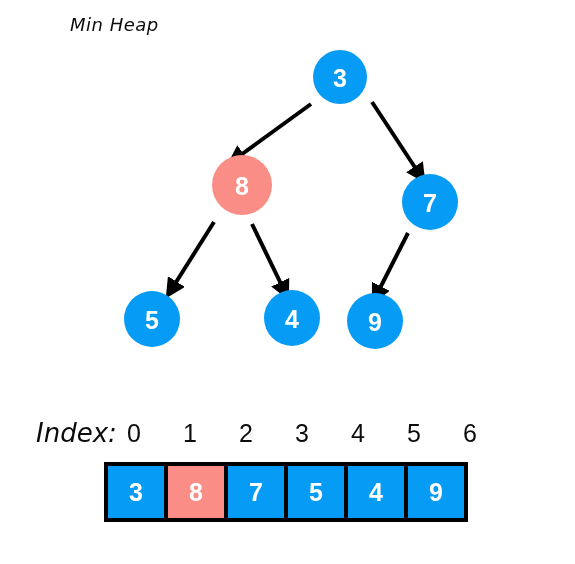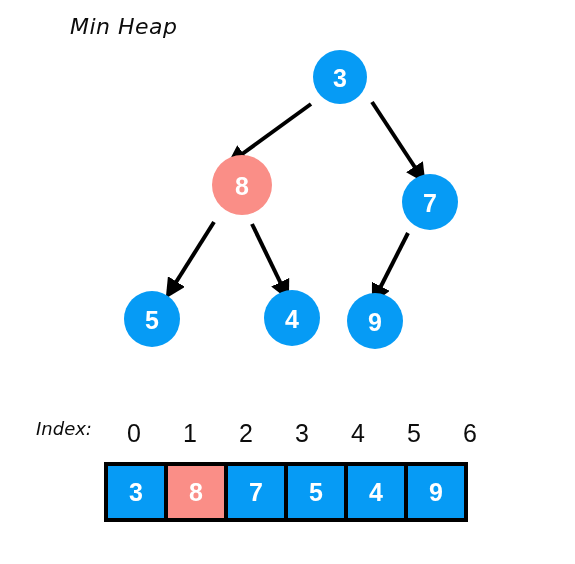--- a/index.html
+++ b/index.html
@@ -21,21 +21,21 @@
     top: 0;
     width: 575px;
     height: 564px;
   }
 
   .title {
     position: absolute;
     left: 70px;
     top: 14px;
     font-family: "DejaVu Sans", sans-serif;
-    font-size: 22px;
+    font-size: 18px;
     font-style: italic;
     letter-spacing: 0.5px;
     color: #0c0c0c;
     white-space: nowrap;
   }
 
   svg.tree {
     position: absolute;
     left: 0;
     top: 0;
@@ -50,21 +50,21 @@
     font-weight: bold;
     fill: #ffffff;
     text-anchor: middle;
     dominant-baseline: central;
   }
 
   .index-label {
     position: absolute;
     top: 418px;
     font-family: "DejaVu Sans", sans-serif;
-    font-size: 18px;
+    font-size: 26px;
     font-style: italic;
     color: #0c0c0c;
     white-space: nowrap;
   }
 
   .index-num {
     position: absolute;
     top: 419px;
     width: 60px;
     text-align: center;

